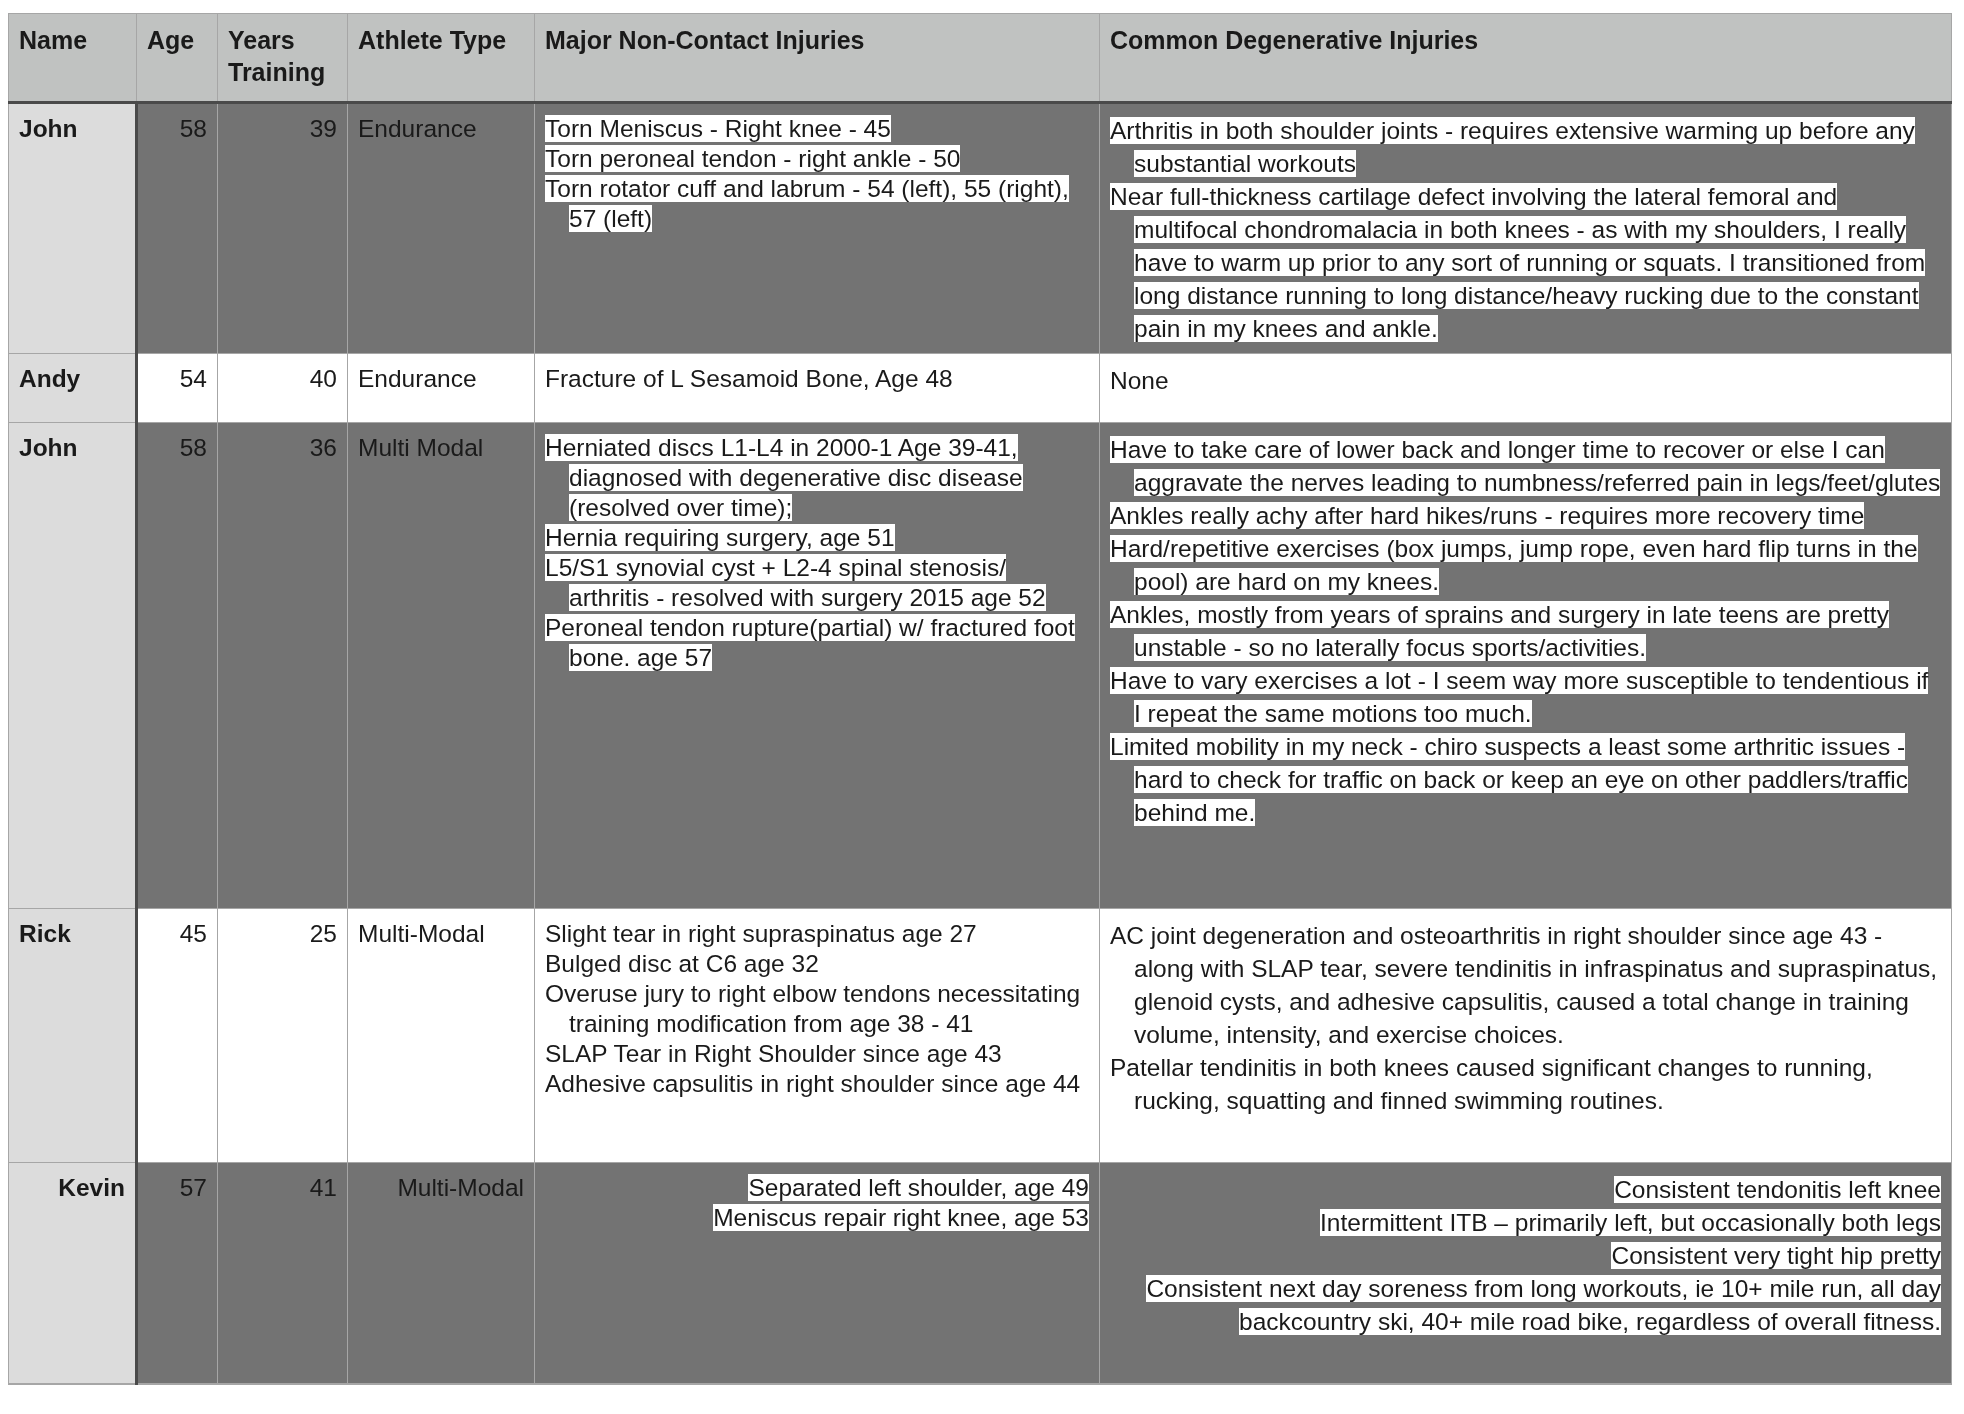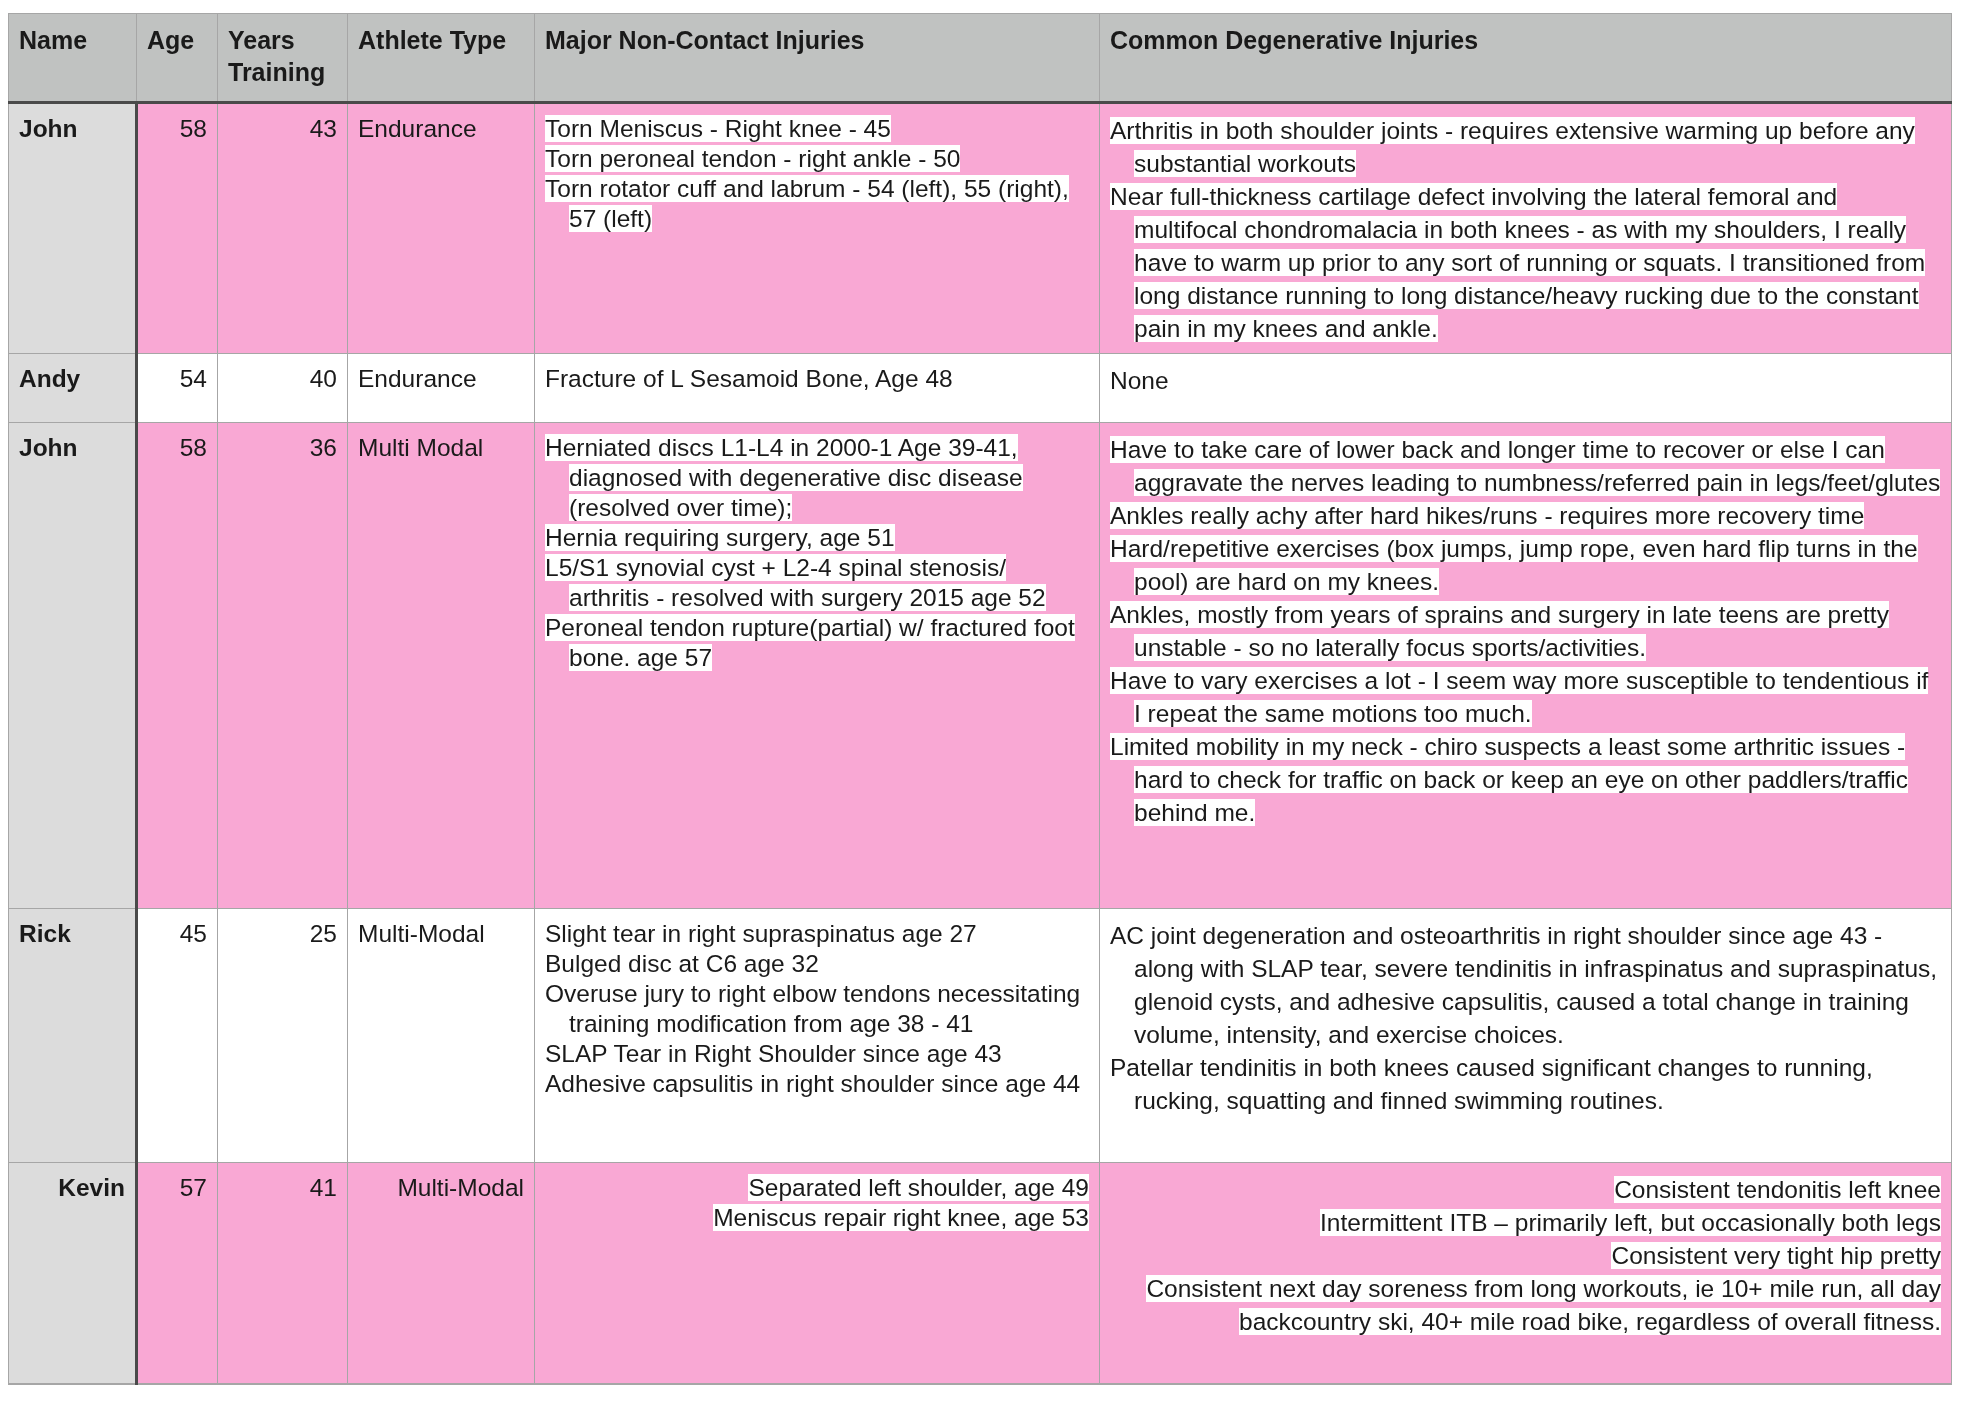--- a/index.html
+++ b/index.html
@@ -19,21 +19,21 @@
   th, td { border: 1.5px solid #a6a6a6; vertical-align: top; padding: 0; }
   thead th {
     background: #c0c2c1; height: 89px; text-align: left;
     font-weight: bold; font-size: 25px; line-height: 32px;
     padding: 10px 10px 0 10px; box-sizing: border-box;
     border-bottom: 3px solid #4a4a4a;
   }
   tbody td { padding: 10px 10px 8px 10px; line-height: 30px; box-sizing: border-box; }
   tbody td.name { background: #dcdcdc; font-weight: bold; border-right: 3px solid #4a4a4a; }
   tbody td.num { text-align: right; }
-  tr.row-gray td { background: #f9a8d4; }
+  tr.row-gray td { background: #737373; }
   tr.row-white td { background: #ffffff; }
   tr td.name { background: #dcdcdc !important; }
   .item { display: block; padding-left: 24px; text-indent: -24px; }
   .item .hl { background: #ffffff; }
   tr.row-white .item .hl { background: transparent; }
   td.common .item { line-height: 33px; }
   tr.r1 td { height: 234px; }
   tr.r2 td { height: 69px; margin-left: 32px; }
   tr.r3 td { height: 486px; }
   tr.r4 td { height: 254px; }
@@ -59,21 +59,21 @@
       <th>Years Training</th>
       <th>Athlete Type</th>
       <th>Major Non-Contact Injuries</th>
       <th>Common Degenerative Injuries</th>
     </tr>
   </thead>
   <tbody id="tbody">
     <tr class="row-gray r1">
       <td class="name">John</td>
       <td class="num">58</td>
-      <td class="num">43</td>
+      <td class="num">39</td>
       <td>Endurance</td>
       <td class="major">
           <span class="item"><span class="hl">Torn Meniscus - Right knee - 45</span></span>
           <span class="item"><span class="hl">Torn peroneal tendon - right ankle - 50</span></span>
           <span class="item"><span class="hl">Torn rotator cuff and labrum - 54 (left), 55 (right), 57 (left)</span></span>
         </td>
       <td class="common">
           <span class="item"><span class="hl">Arthritis in both shoulder joints - requires extensive warming up before any substantial workouts</span></span>
           <span class="item"><span class="hl">Near full-thickness cartilage defect involving the lateral femoral and multifocal chondromalacia in both knees - as with my shoulders, I really have to warm up prior to any sort of running or squats. I transitioned from long distance running to long distance/heavy rucking due to the constant pain in my knees and ankle.</span></span>
         </td>

